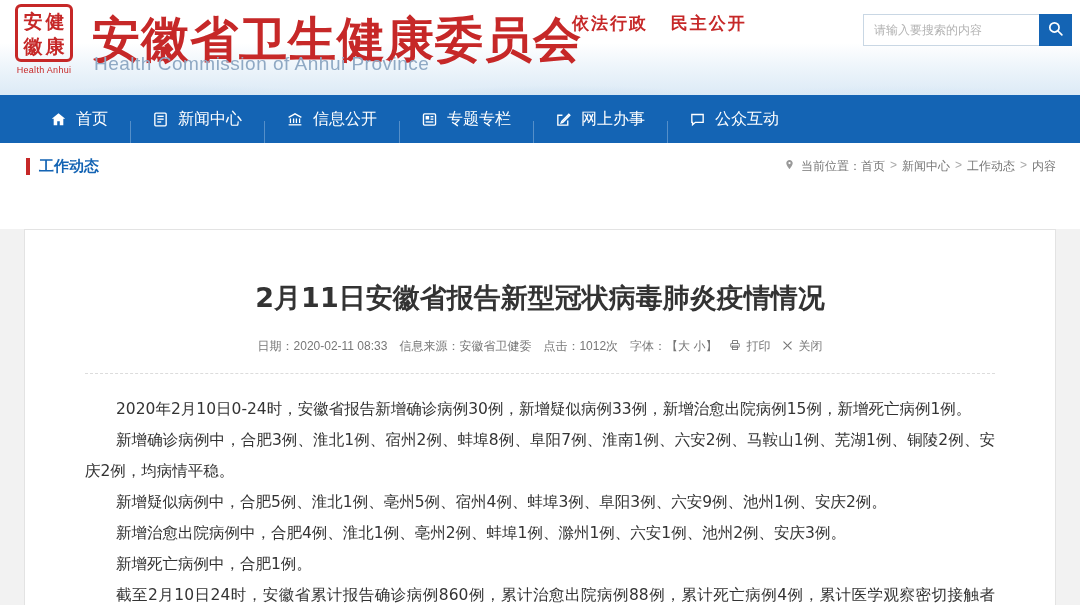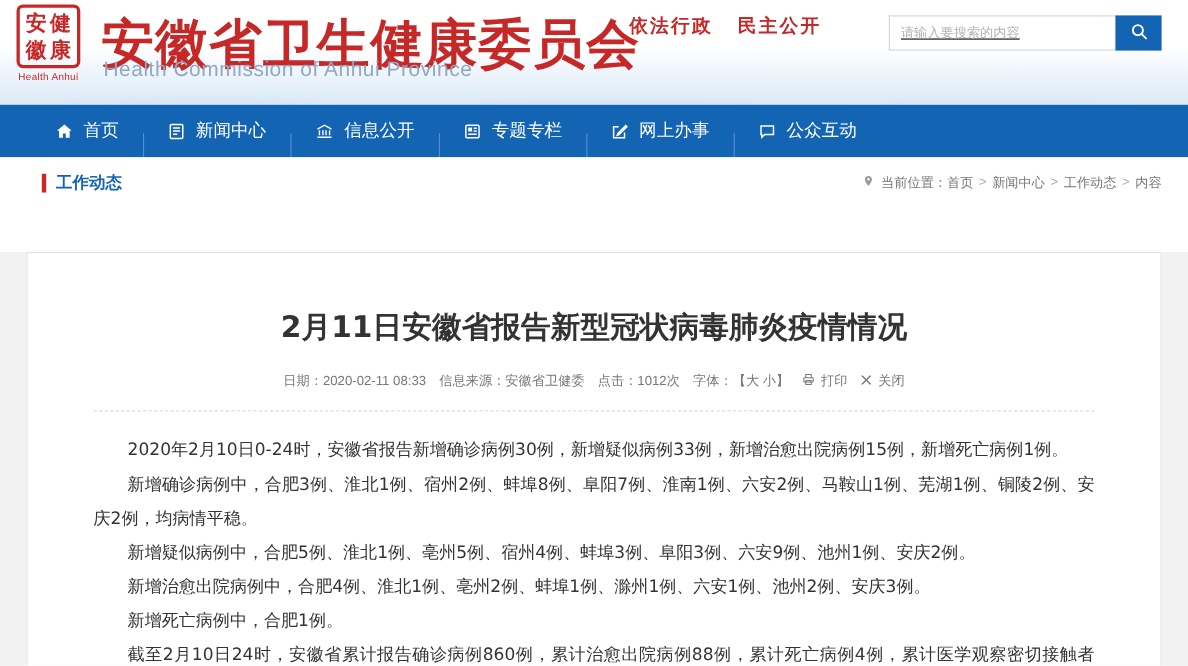--- a/index.html
+++ b/index.html
@@ -78,24 +78,23 @@
     color: #c62828;
     font-size: 17px;
     line-height: 28px;
     letter-spacing: 2px;
     font-weight: bold;
   }
   .slogan div span { margin-right: 16px; }
 
   .search-box {
     position: absolute;
-    right: 24px; top: 14px;
-    width: 248px; height: 32px;
+    right: 8px; top: 14px;
+    width: 209px; height: 32px;
     display: flex;
-    text-decoration: underline;
   }
   .search-input {
     flex: 1;
     border: 1px solid #c9d7e4;
     border-right: none;
     background: #fff;
     font-size: 12px;
     color: #333;
     padding: 0 10px;
     outline: none;
@@ -139,21 +138,21 @@
     display: inline-flex;
     align-items: center;
   }
 
   
   .crumb-bar {
     height: 46px;
     background: #fff;
     display: flex;
     align-items: center;
-    padding: 0 24px 0 38px;
+    padding: 0 24px 0 26px;
     position: relative;
   }
   .col-title {
     display: flex; align-items: center;
     font-size: 15px; font-weight: bold; color: #1464b4;
   }
   .col-title .bar {
     width: 4px; height: 17px;
     background: #c62828;
     margin-right: 9px;

